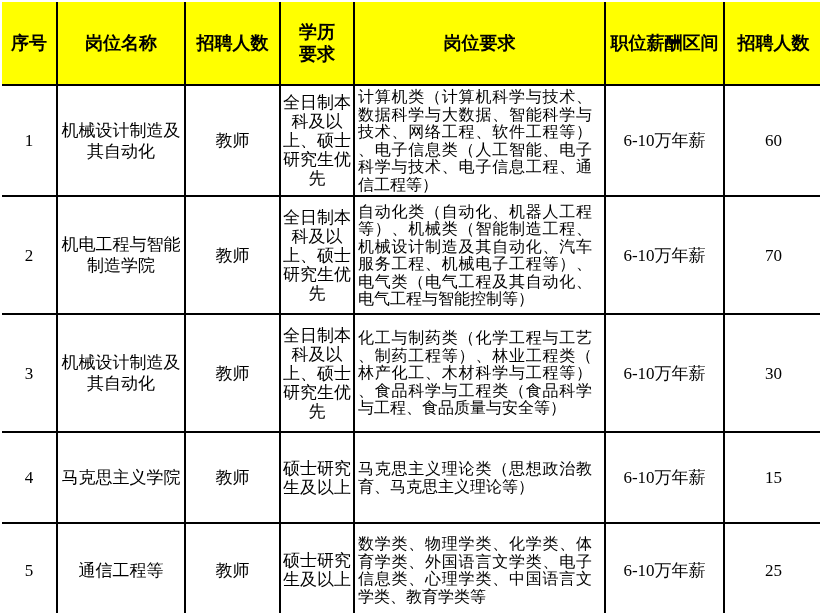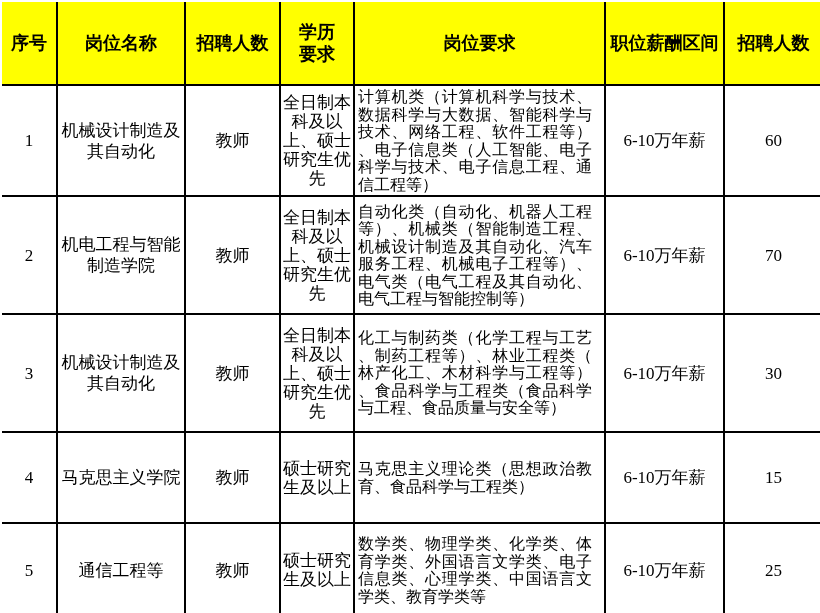--- a/index.html
+++ b/index.html
@@ -120,21 +120,21 @@
       <td class="edu">全日制本科及以上、硕士研究生优先</td>
       <td class="req">化工与制药类（化学工程与工艺、制药工程等）、林业工程类（林产化工、木材科学与工程等）、食品科学与工程类（食品科学与工程、食品质量与安全等）</td>
       <td>6-10万年薪</td>
       <td>30</td>
     </tr>
     <tr class="r4">
       <td>4</td>
       <td>马克思主义学院</td>
       <td>教师</td>
       <td class="edu">硕士研究生及以上</td>
-      <td class="req">马克思主义理论类（思想政治教育、食品科学与工程类）</td>
+      <td class="req">马克思主义理论类（思想政治教育、马克思主义理论等）</td>
       <td>6-10万年薪</td>
       <td>15</td>
     </tr>
     <tr class="r5">
       <td>5</td>
       <td>通信工程等</td>
       <td>教师</td>
       <td class="edu">硕士研究生及以上</td>
       <td class="req">数学类、物理学类、化学类、体育学类、外国语言文学类、电子信息类、心理学类、中国语言文学类、教育学类等</td>
       <td>6-10万年薪</td>

